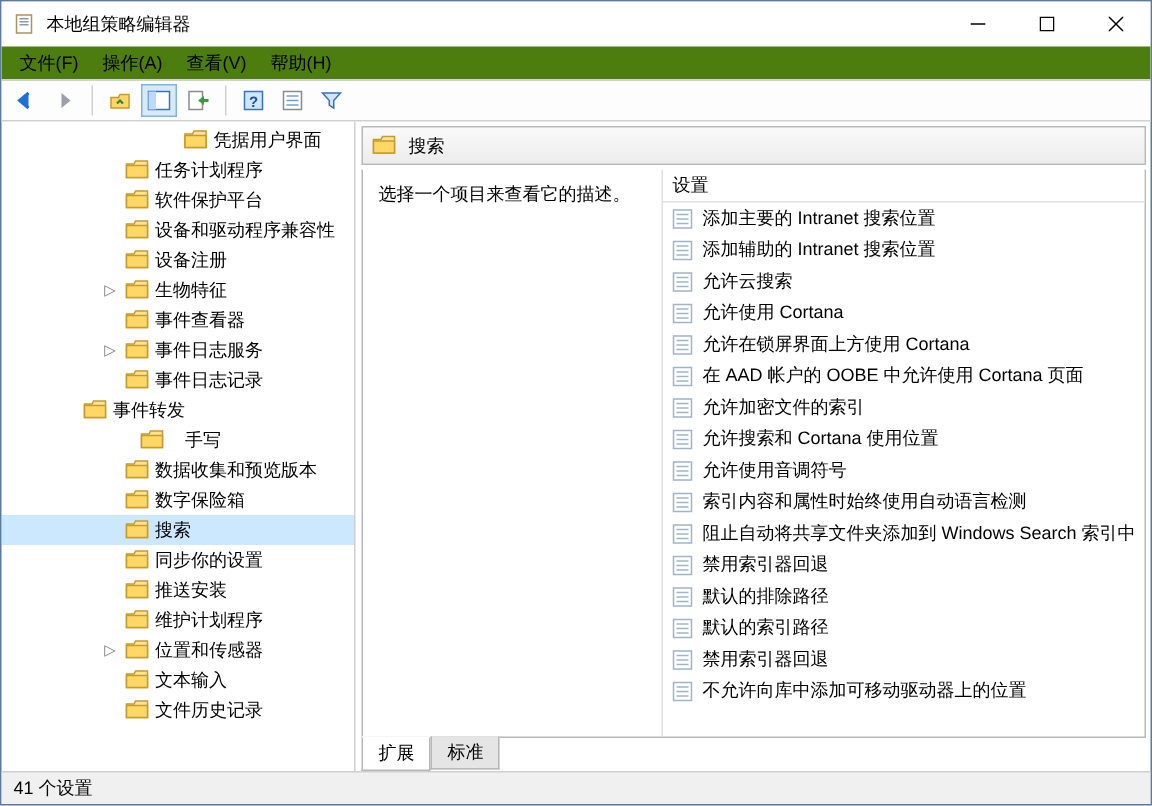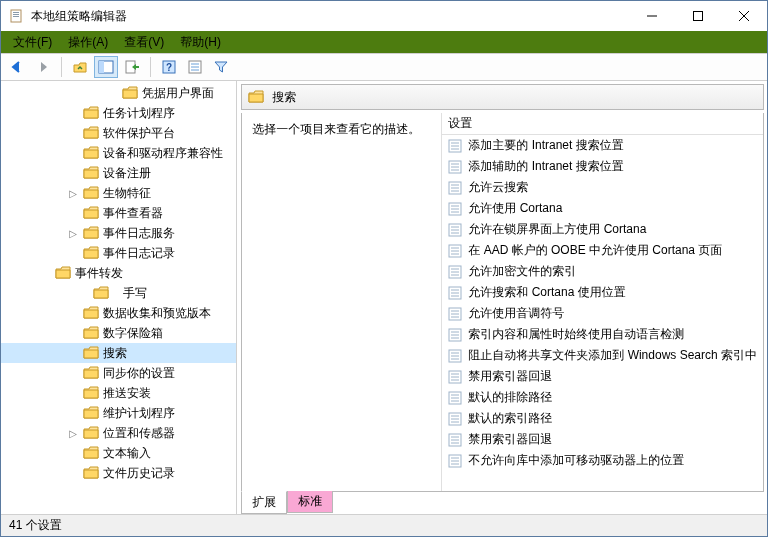--- a/index.html
+++ b/index.html
@@ -89,21 +89,21 @@
   .rp-list-item {
     height:21px; display:flex; align-items:center; padding:0 6px; gap:6px;
     white-space:nowrap; cursor:default;
   }
   .setting-icon { width:14px; height:14px; flex:0 0 14px; }
   .rp-tabs {
     height:22px; display:flex; align-items:flex-start; margin:0 3px; gap:0;
   }
   .rp-tab {
     padding: 2px 10px; font-size:12px; border:1px solid #b8b8b8;
-    border-top:none; background:#f9a8d4; cursor:default; position:relative; top:-1px;
+    border-top:none; background:#e5e5e5; cursor:default; position:relative; top:-1px;
   }
   .rp-tab.active { background:#fff; border-top:1px solid #fff; }
   
   .statusbar {
     height:22px; border-top:1px solid #d0d0d0; display:flex; align-items:center;
     padding: 0 8px; font-size:12px; background:#f0f0f0;
   }
   ::-webkit-scrollbar { width:17px; height:17px; }
   ::-webkit-scrollbar-track { background:#f0f0f0; }
   ::-webkit-scrollbar-thumb { background:#c2c2c2; border:1px solid #f0f0f0; }

